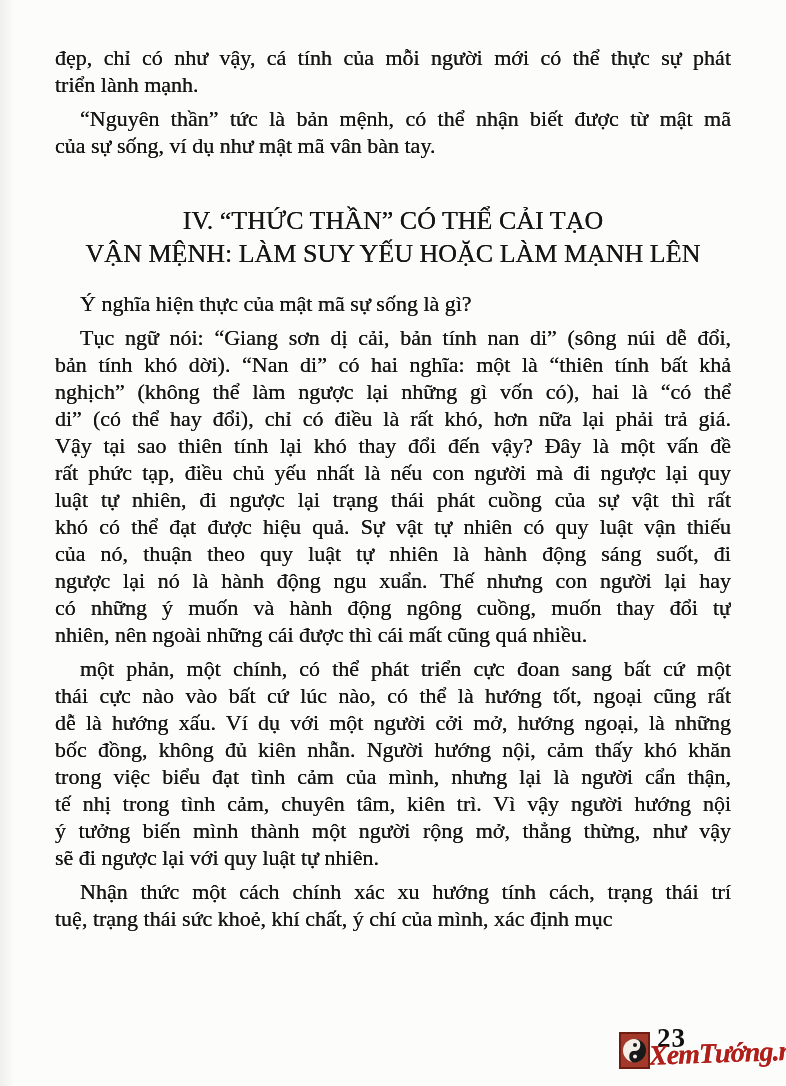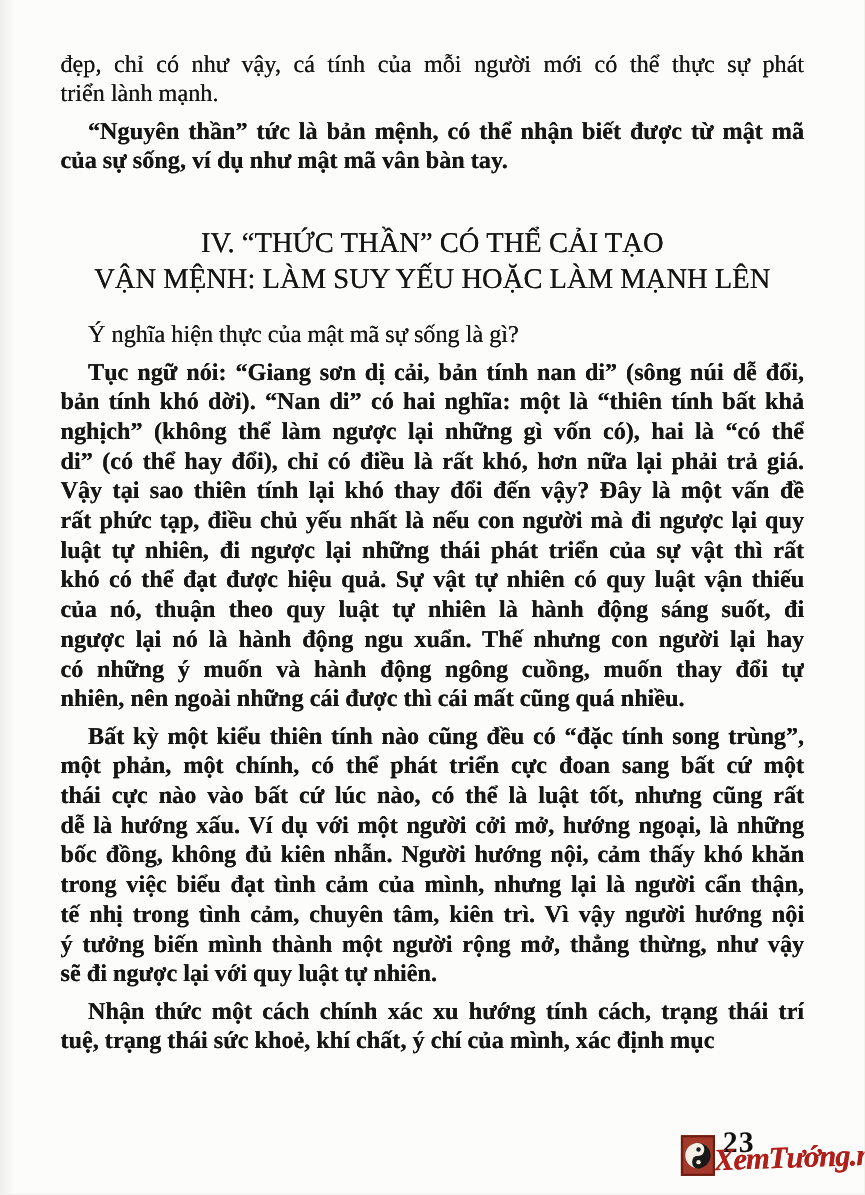--- a/index.html
+++ b/index.html
@@ -18,21 +18,21 @@
     background:linear-gradient(to right,rgba(120,120,118,0.10),rgba(120,120,118,0));
     pointer-events:none;
   }
   .content{
     position:absolute;left:55px;top:44px;width:676px;
   }
   .para{
     font-size:22px;line-height:27px;
     text-shadow:0 0 0.35px currentColor; 
   }
-  .para + .para{margin-top:7px;font-weight:bold;}
+  .para + .para{margin-top:7px;}
   .para .line{
     text-align:justify;
     text-align-last:justify;
     white-space:nowrap; 
     overflow:hidden;
   }
   .para .line.last{text-align-last:left;}
   .para.indent .line:first-child{text-indent:25px;}
   .chapter-heading{
     margin:45px 0 20px 0;
@@ -112,31 +112,30 @@
         <div class="para indent">
           <div class="line last">Ý nghĩa hiện thực của mật mã sự sống là gì?</div>
         </div>
         <div class="para indent">
           <div class="line">Tục ngữ nói: “Giang sơn dị cải, bản tính nan di” (sông núi dễ đổi,</div>
           <div class="line">bản tính khó dời). “Nan di” có hai nghĩa: một là “thiên tính bất khả</div>
           <div class="line">nghịch” (không thể làm ngược lại những gì vốn có), hai là “có thể</div>
           <div class="line">di” (có thể hay đổi), chỉ có điều là rất khó, hơn nữa lại phải trả giá.</div>
           <div class="line">Vậy tại sao thiên tính lại khó thay đổi đến vậy? Đây là một vấn đề</div>
           <div class="line">rất phức tạp, điều chủ yếu nhất là nếu con người mà đi ngược lại quy</div>
-          <div class="line">luật tự nhiên, đi ngược lại những thái phát triển của sự vật thì rất</div>
+          <div class="line">luật tự nhiên, đi ngược lại trạng thái phát cuồng của sự vật thì rất</div>
           <div class="line">khó có thể đạt được hiệu quả. Sự vật tự nhiên có quy luật vận thiếu</div>
           <div class="line">của nó, thuận theo quy luật tự nhiên là hành động sáng suốt, đi</div>
           <div class="line">ngược lại nó là hành động ngu xuẩn. Thế nhưng con người lại hay</div>
           <div class="line">có những ý muốn và hành động ngông cuồng, muốn thay đổi tự</div>
           <div class="line last">nhiên, nên ngoài những cái được thì cái mất cũng quá nhiều.</div>
         </div>
         <div class="para indent">
-          <div class="line">Bất kỳ một kiểu thiên tính nào cũng đều có “đặc tính song trùng”,</div>
           <div class="line">một phản, một chính, có thể phát triển cực đoan sang bất cứ một</div>
-          <div class="line">thái cực nào vào bất cứ lúc nào, có thể là luật tốt, nhưng cũng rất</div>
+          <div class="line">thái cực nào vào bất cứ lúc nào, có thể là hướng tốt, ngoại cũng rất</div>
           <div class="line">dễ là hướng xấu. Ví dụ với một người cởi mở, hướng ngoại, là những</div>
           <div class="line">bốc đồng, không đủ kiên nhẫn. Người hướng nội, cảm thấy khó khăn</div>
           <div class="line">trong việc biểu đạt tình cảm của mình, nhưng lại là người cẩn thận,</div>
           <div class="line">tế nhị trong tình cảm, chuyên tâm, kiên trì. Vì vậy người hướng nội</div>
           <div class="line">ý tưởng biến mình thành một người rộng mở, thẳng thừng, như vậy</div>
           <div class="line last">sẽ đi ngược lại với quy luật tự nhiên.</div>
         </div>
         <div class="para indent">
           <div class="line">Nhận thức một cách chính xác xu hướng tính cách, trạng thái trí</div>
           <div class="line last">tuệ, trạng thái sức khoẻ, khí chất, ý chí của mình, xác định mục</div>

